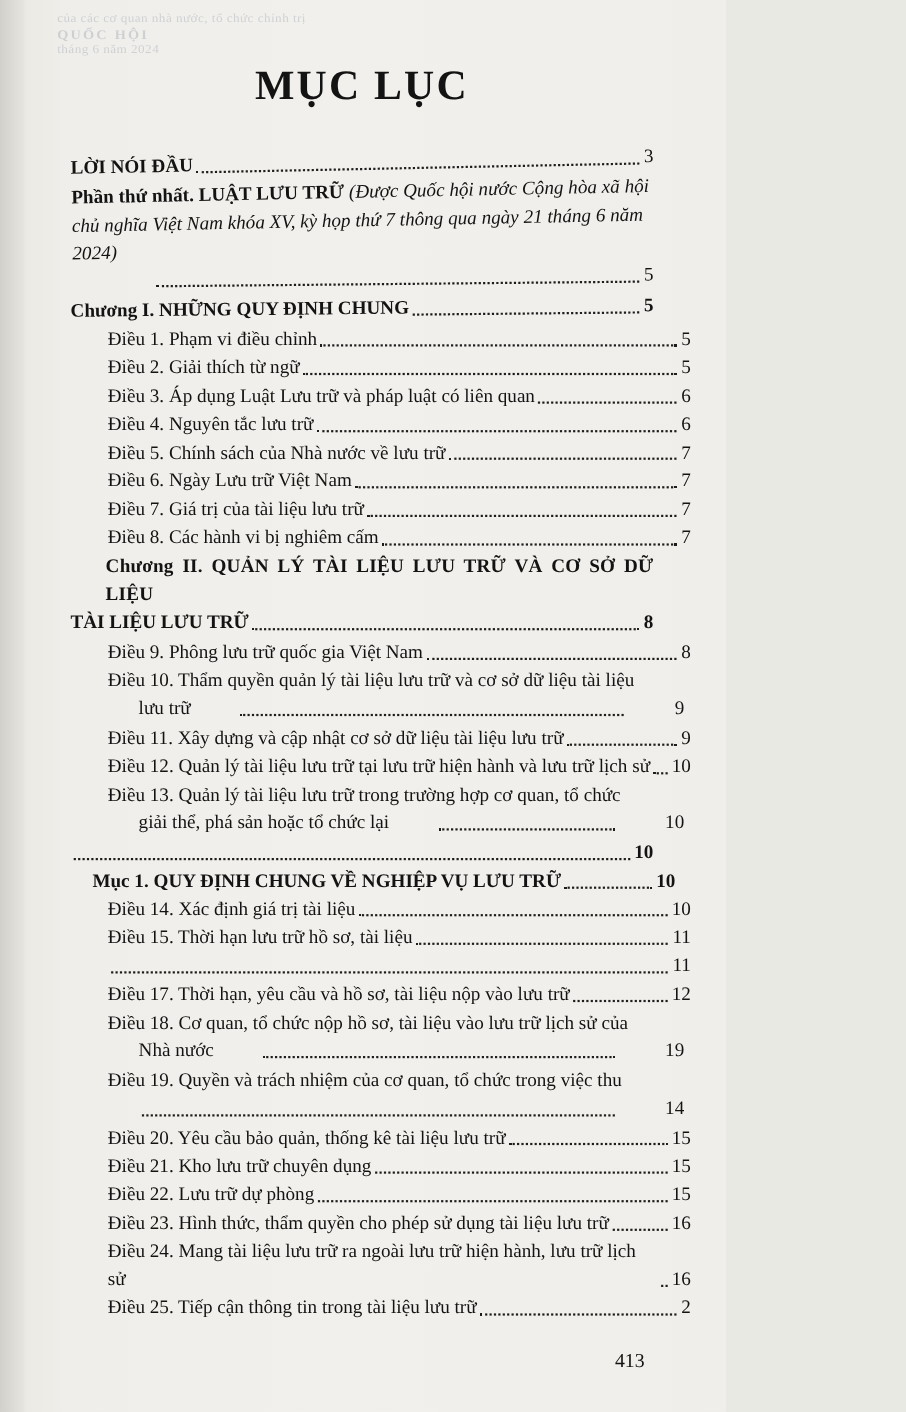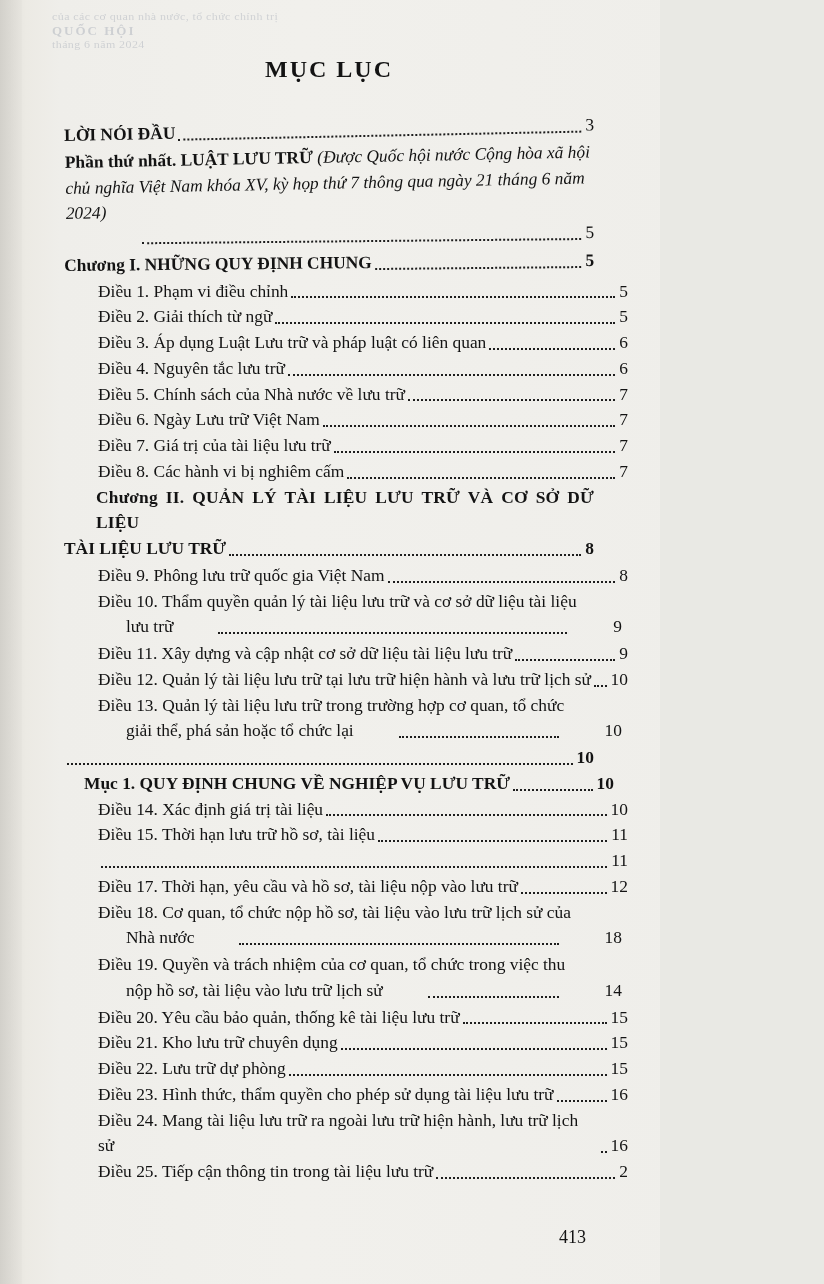--- a/index.html
+++ b/index.html
@@ -47,21 +47,21 @@
     overflow: hidden;
     font-family: "Liberation Serif", serif;
   }
   .bleed .l2 {
     font-weight: bold;
     font-size: 13px;
     letter-spacing: 2px;
   }
   .title {
     text-align: center;
-    font-size: 24px;
+    font-size: 38px;
     font-weight: bold;
     letter-spacing: 2px;
     margin: 0 0 40px 0;
   }
   .toc {
     font-size: 17.4px;
     line-height: 1.48;
   }
   .row {
     display: flex;
@@ -296,28 +296,27 @@
       <span class="txt">Điều 17. Thời hạn, yêu cầu và hồ sơ, tài liệu nộp vào lưu trữ</span>
       <span class="dots"></span>
       <span class="pg">12</span>
     </div>
 
     <div class="lvl2 block">
       <div>Điều 18. Cơ quan, tổ chức nộp hồ sơ, tài liệu vào lưu trữ lịch sử của</div>
       <div class="row hang2">
         <span class="txt">Nhà nước</span>
         <span class="dots"></span>
-        <span class="pg">18</span>
+        <span class="pg">19</span>
       </div>
     </div>
 
     <div class="lvl2 block">
       <div>Điều 19. Quyền và trách nhiệm của cơ quan, tổ chức trong việc thu</div>
       <div class="row hang2">
-        <span class="txt">nộp hồ sơ, tài liệu vào lưu trữ lịch sử</span>
         <span class="dots"></span>
         <span class="pg">14</span>
       </div>
     </div>
 
     <div class="row lvl2">
       <span class="txt">Điều 20. Yêu cầu bảo quản, thống kê tài liệu lưu trữ</span>
       <span class="dots"></span>
       <span class="pg">15</span>
     </div>

